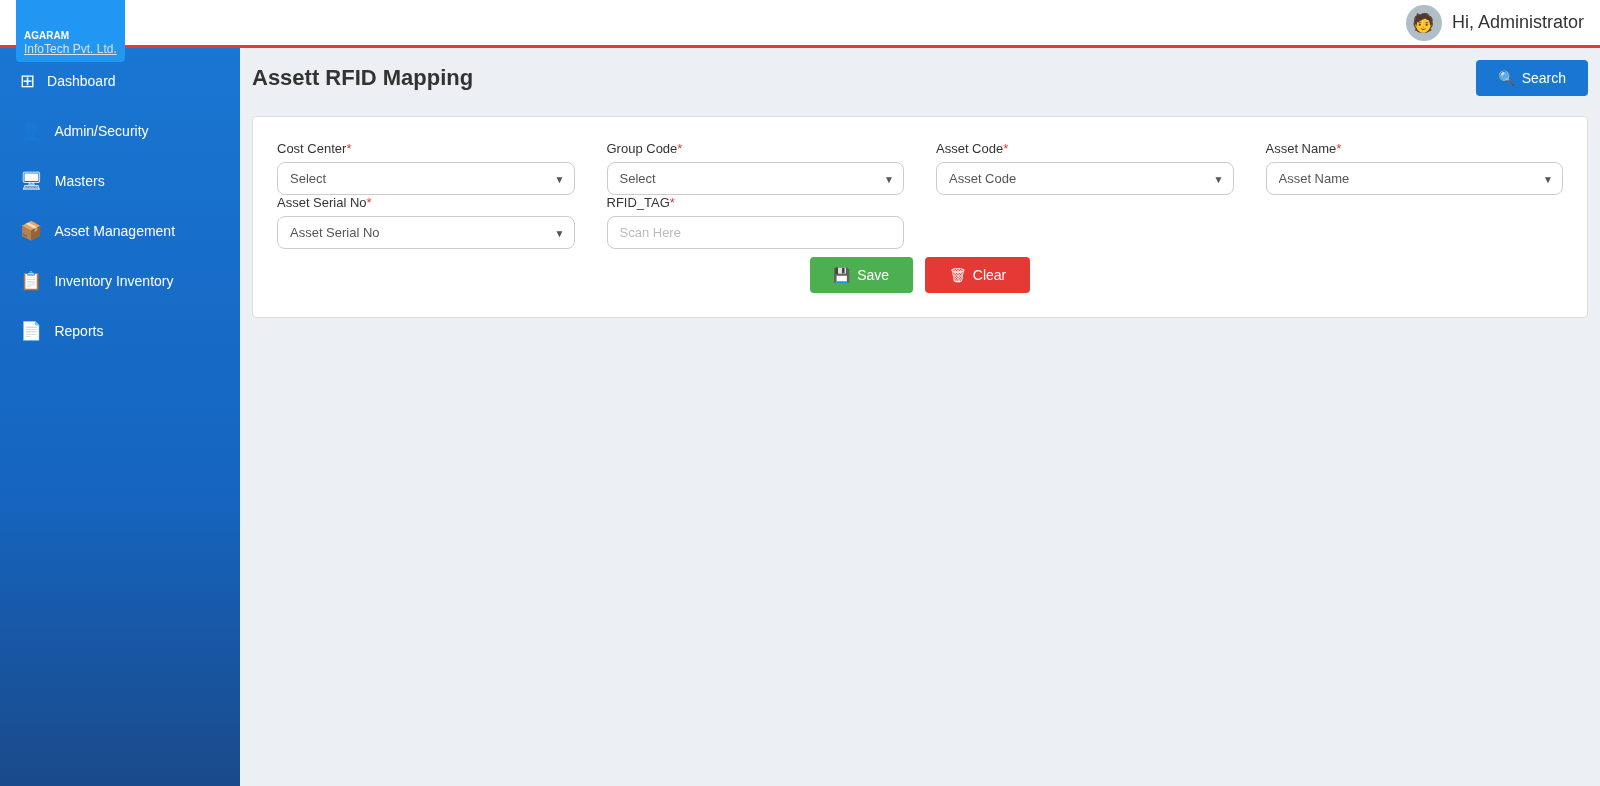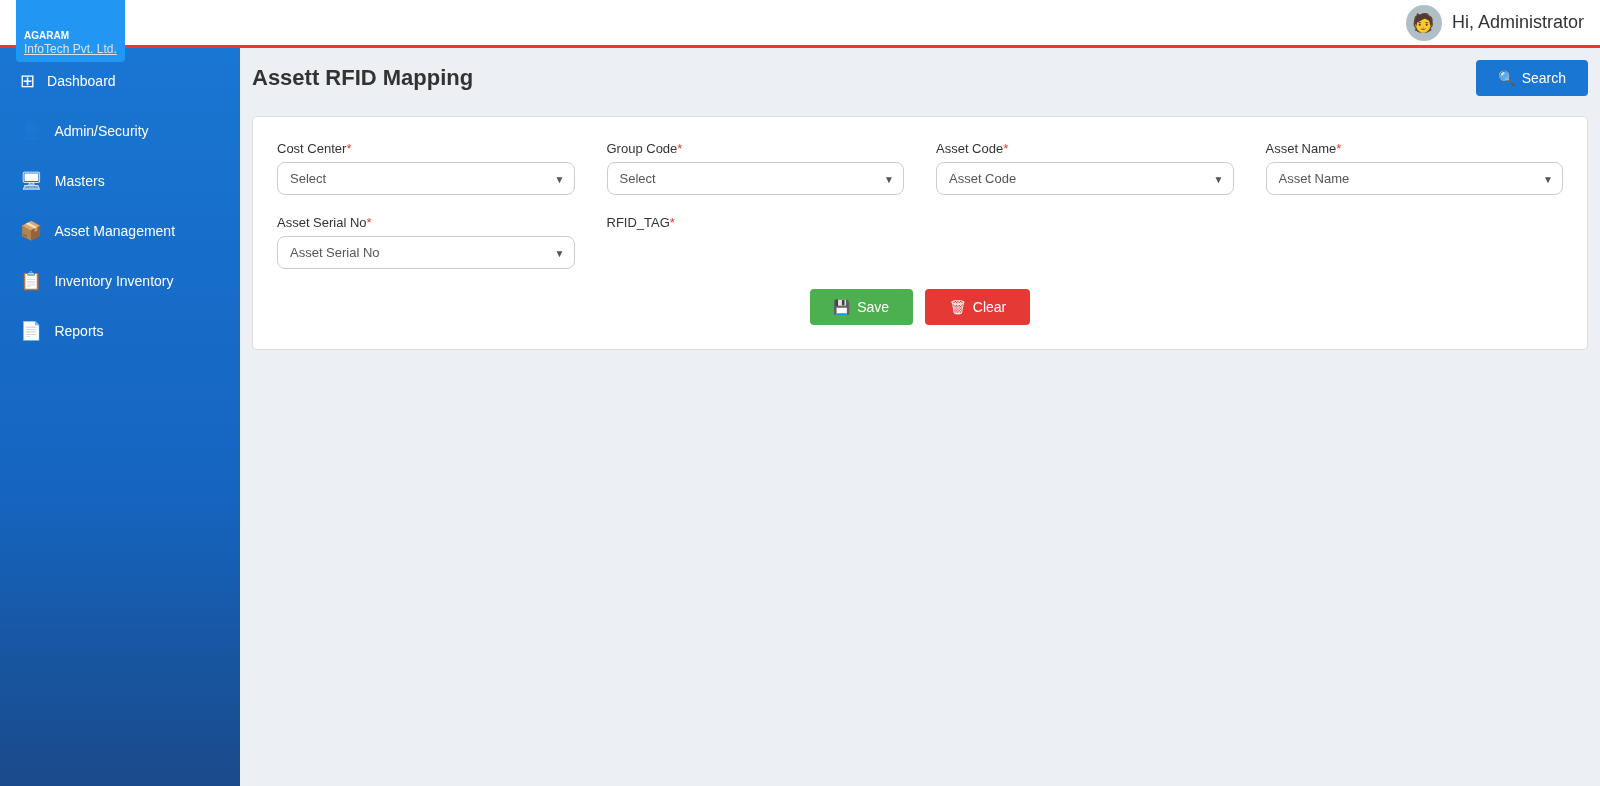--- a/index.html
+++ b/index.html
@@ -113,21 +113,20 @@
     .form-card {
       background: #fff;
       border-radius: 4px;
       border: 1px solid #ddd;
       padding: 24px;
     }
 
     .form-row {
       display: flex;
       gap: 32px;
-      margin-bottom: 20px;
     }
 
     .form-group {
       flex: 1;
       display: flex;
       flex-direction: column;
       gap: 6px;
     }
 
     .form-label {
@@ -315,20 +314,21 @@
             <select class="form-select">
               <option value="">Asset Serial No</option>
             </select>
           </div>
         </div>
 
         <div class="form-group">
           <label class="form-label">
             <span>RFID_TAG</span><span class="required">*</span>
           </label>
+          <input type="text" class="form-input" placeholder="Scan Here" style="">
         </div>
 
         <div class="form-group"></div>
         <div class="form-group"></div>
 
       </div>
 
       <div class="btn-row">
         <button class="btn-save">
           <span>💾</span>

